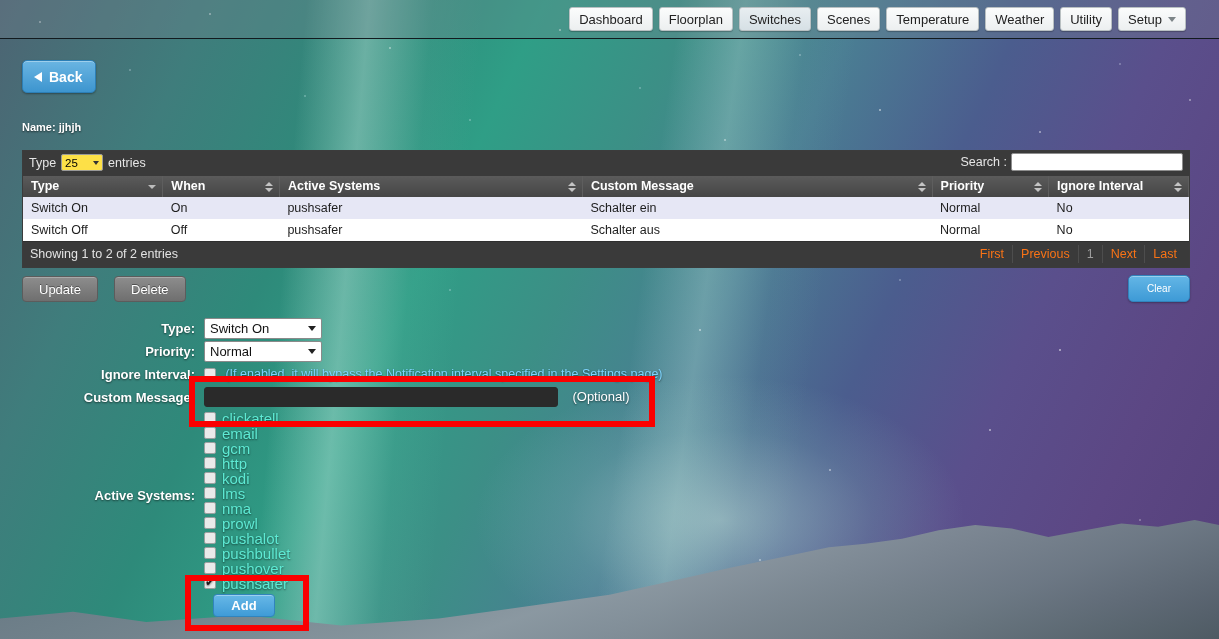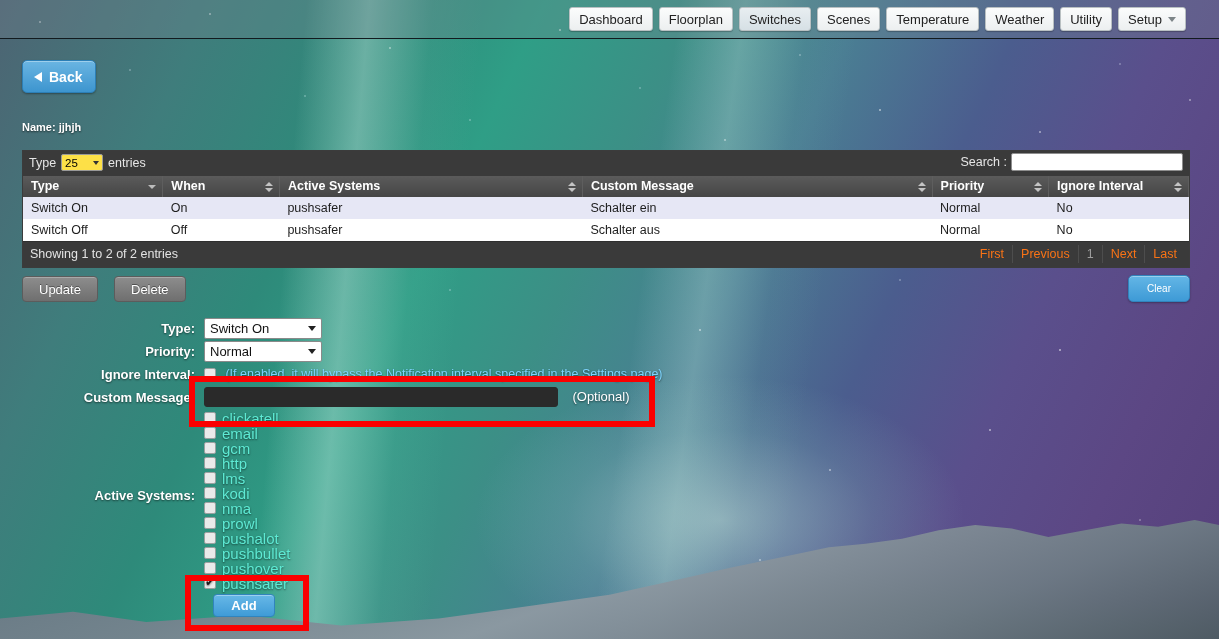--- a/index.html
+++ b/index.html
@@ -500,25 +500,25 @@
           <div class="sysitem">
             <span class="chk"></span>
             <span>gcm</span>
           </div>
           <div class="sysitem">
             <span class="chk"></span>
             <span>http</span>
           </div>
           <div class="sysitem">
             <span class="chk"></span>
+            <span>kodi</span>
+          </div>
+          <div class="sysitem">
+            <span class="chk"></span>
             <span>lms</span>
-          </div>
-          <div class="sysitem">
-            <span class="chk"></span>
-            <span>kodi</span>
           </div>
           <div class="sysitem">
             <span class="chk"></span>
             <span>nma</span>
           </div>
           <div class="sysitem">
             <span class="chk"></span>
             <span>prowl</span>
           </div>
           <div class="sysitem">

